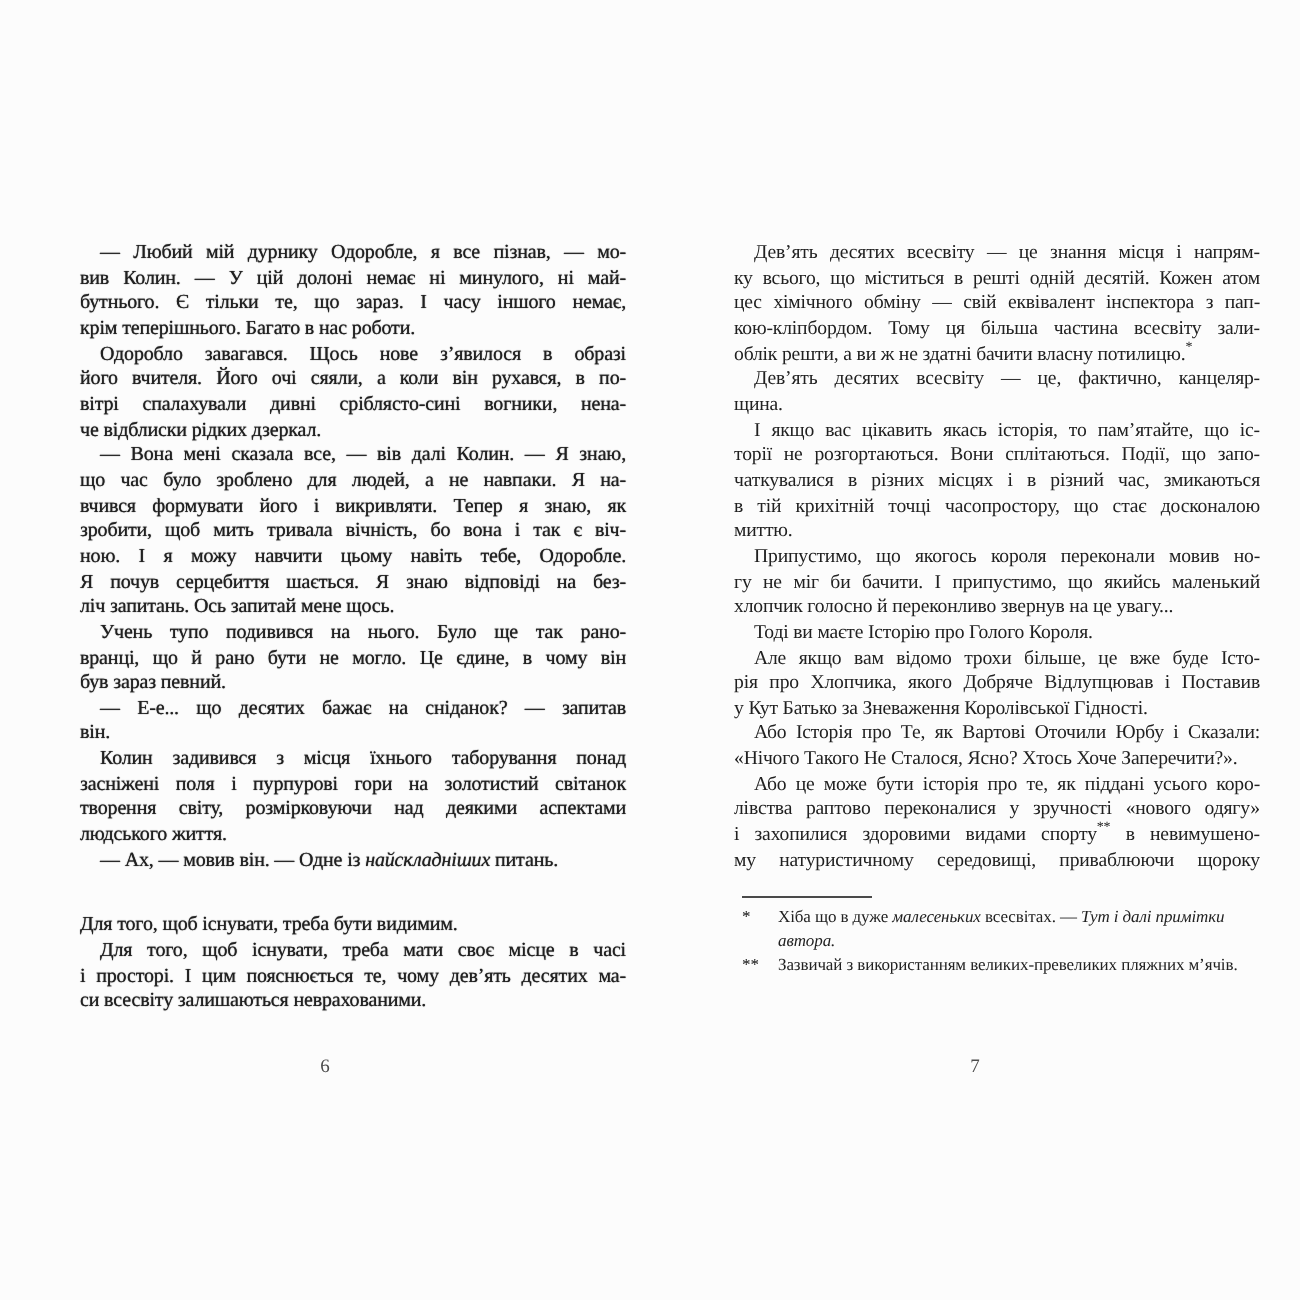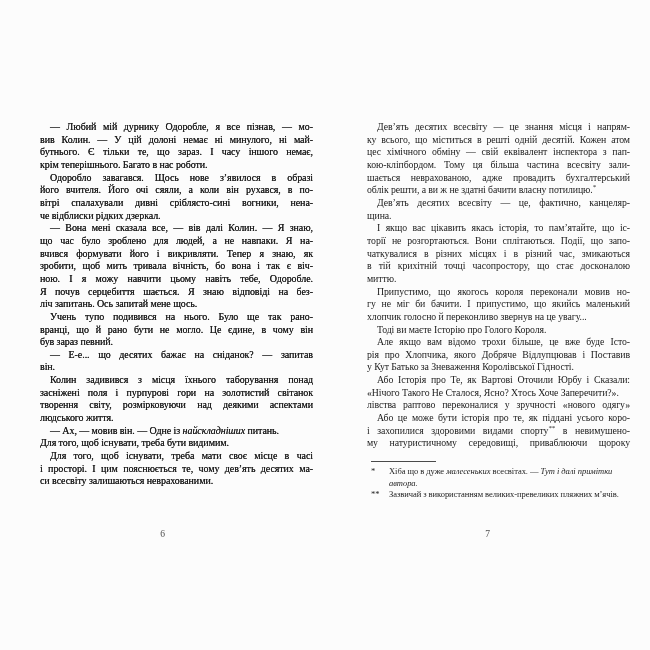--- a/index.html
+++ b/index.html
@@ -20,21 +20,21 @@
     font-size: 10px;
     line-height: 12.65px;
     letter-spacing: -0.08px;
   }
   .page-text.left  { left: 40px;  width: 273px; text-shadow: 0 0 0.5px #1c1c1c; }
   .page-text.right { left: 355px; width: 263px; font-size: 9.8px; margin-left: 12px; }
 
   .line { text-align: justify; text-align-last: justify; }
   .line.end { text-align-last: left; }
   .line.ind { text-indent: 10px; }
-  .line.gap { }
+  .line.gap { margin-top: 20px; }
 
   .it  { font-style: italic; }
   .sup { font-size: 7px; vertical-align: super; line-height: 0; }
 
   .fn-rule {
     width: 65px;
     height: 0;
     border-top: 1px solid #4a4a4a;
     margin: 11px 0 4px 4px;
   }
@@ -95,40 +95,39 @@
       <div class="line"><span>і просторі. І цим пояснюється те, чому дев’ять десятих ма-</span></div>
       <div class="line end"><span>си всесвіту залишаються неврахованими.</span></div>
     </div>
 
   <div class="page-text right">
     <div>
         <div class="line ind"><span>Дев’ять десятих всесвіту — це знання місця і напрям-</span></div>
         <div class="line"><span>ку всього, що міститься в решті одній десятій. Кожен атом</span></div>
         <div class="line"><span>цес хімічного обміну — свій еквівалент інспектора з пап-</span></div>
         <div class="line"><span>кою-кліпбордом. Тому ця більша частина всесвіту зали-</span></div>
-        <div class="line"><span>шається неврахованою, адже провадить бухгалтерський</span></div>
         <div class="line end"><span>облік решти, а ви ж не здатні бачити власну потилицю.</span><span class="sup">*</span></div>
         <div class="line ind"><span>Дев’ять десятих всесвіту — це, фактично, канцеляр-</span></div>
         <div class="line end"><span>щина.</span></div>
         <div class="line ind"><span>І якщо вас цікавить якась історія, то пам’ятайте, що іс-</span></div>
         <div class="line"><span>торії не розгортаються. Вони сплітаються. Події, що запо-</span></div>
         <div class="line"><span>чаткувалися в різних місцях і в різний час, змикаються</span></div>
         <div class="line"><span>в тій крихітній точці часопростору, що стає досконалою</span></div>
         <div class="line end"><span>миттю.</span></div>
         <div class="line ind"><span>Припустимо, що якогось короля переконали мовив но-</span></div>
         <div class="line"><span>гу не міг би бачити. І припустимо, що якийсь маленький</span></div>
         <div class="line end"><span>хлопчик голосно й переконливо звернув на це увагу...</span></div>
         <div class="line ind end"><span>Тоді ви маєте Історію про Голого Короля.</span></div>
         <div class="line ind"><span>Але якщо вам відомо трохи більше, це вже буде Істо-</span></div>
         <div class="line"><span>рія про Хлопчика, якого Добряче Відлупцював і Поставив</span></div>
         <div class="line end"><span>у Кут Батько за Зневаження Королівської Гідності.</span></div>
         <div class="line ind"><span>Або Історія про Те, як Вартові Оточили Юрбу і Сказали:</span></div>
         <div class="line end"><span>«Нічого Такого Не Сталося, Ясно? Хтось Хоче Заперечити?».</span></div>
+        <div class="line ind"><span>Або це може бути історія про те, як піддані усього коро-</span></div>
         <div class="line"><span>лівства раптово переконалися у зручності «нового одягу»</span></div>
-        <div class="line ind"><span>Або це може бути історія про те, як піддані усього коро-</span></div>
         <div class="line"><span>і захопилися здоровими видами спорту</span><span class="sup">**</span><span> в невимушено-</span></div>
         <div class="line"><span>му натуристичному середовищі, приваблюючи щороку</span></div>
       </div>
     <div class="fn-rule"></div>
     <div>
         <div class="fn-row"><span class="fn-marker">*</span><span><span>Хіба що в дуже </span><span class="it">малесеньких</span><span> всесвітах. — </span><span class="it">Тут і далі примітки автора.</span></span></div>
         <div class="fn-row"><span class="fn-marker">**</span><span><span>Зазвичай з використанням великих-превеликих пляжних м’ячів.</span></span></div>
       </div>
   </div>
 

